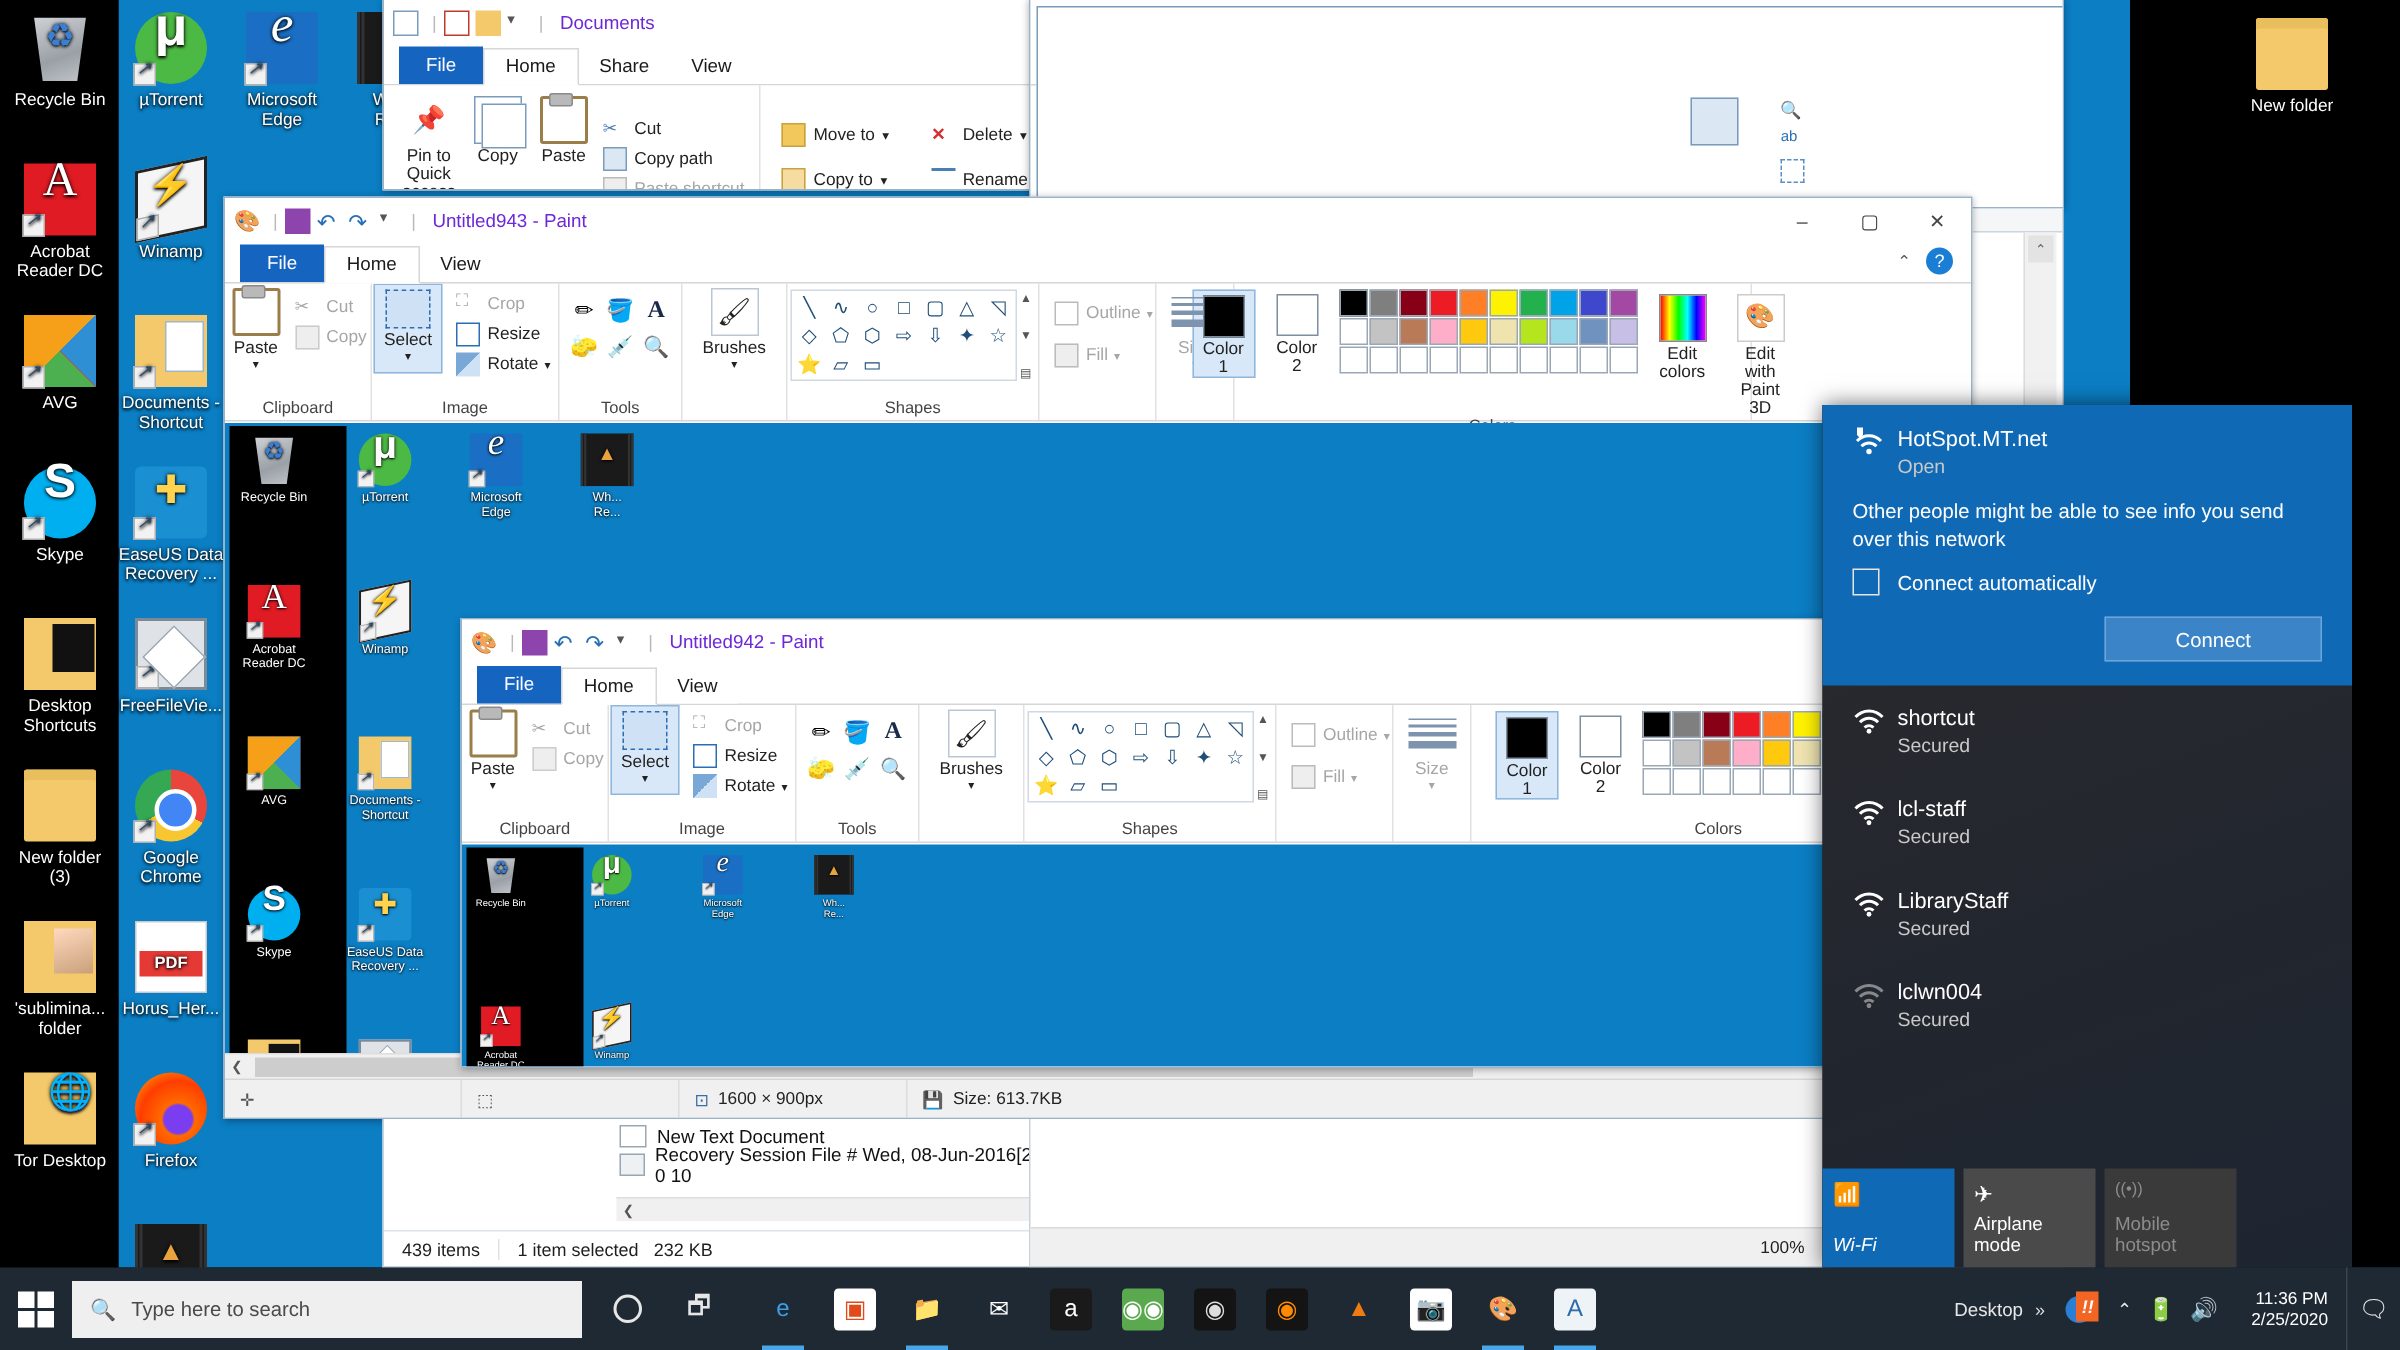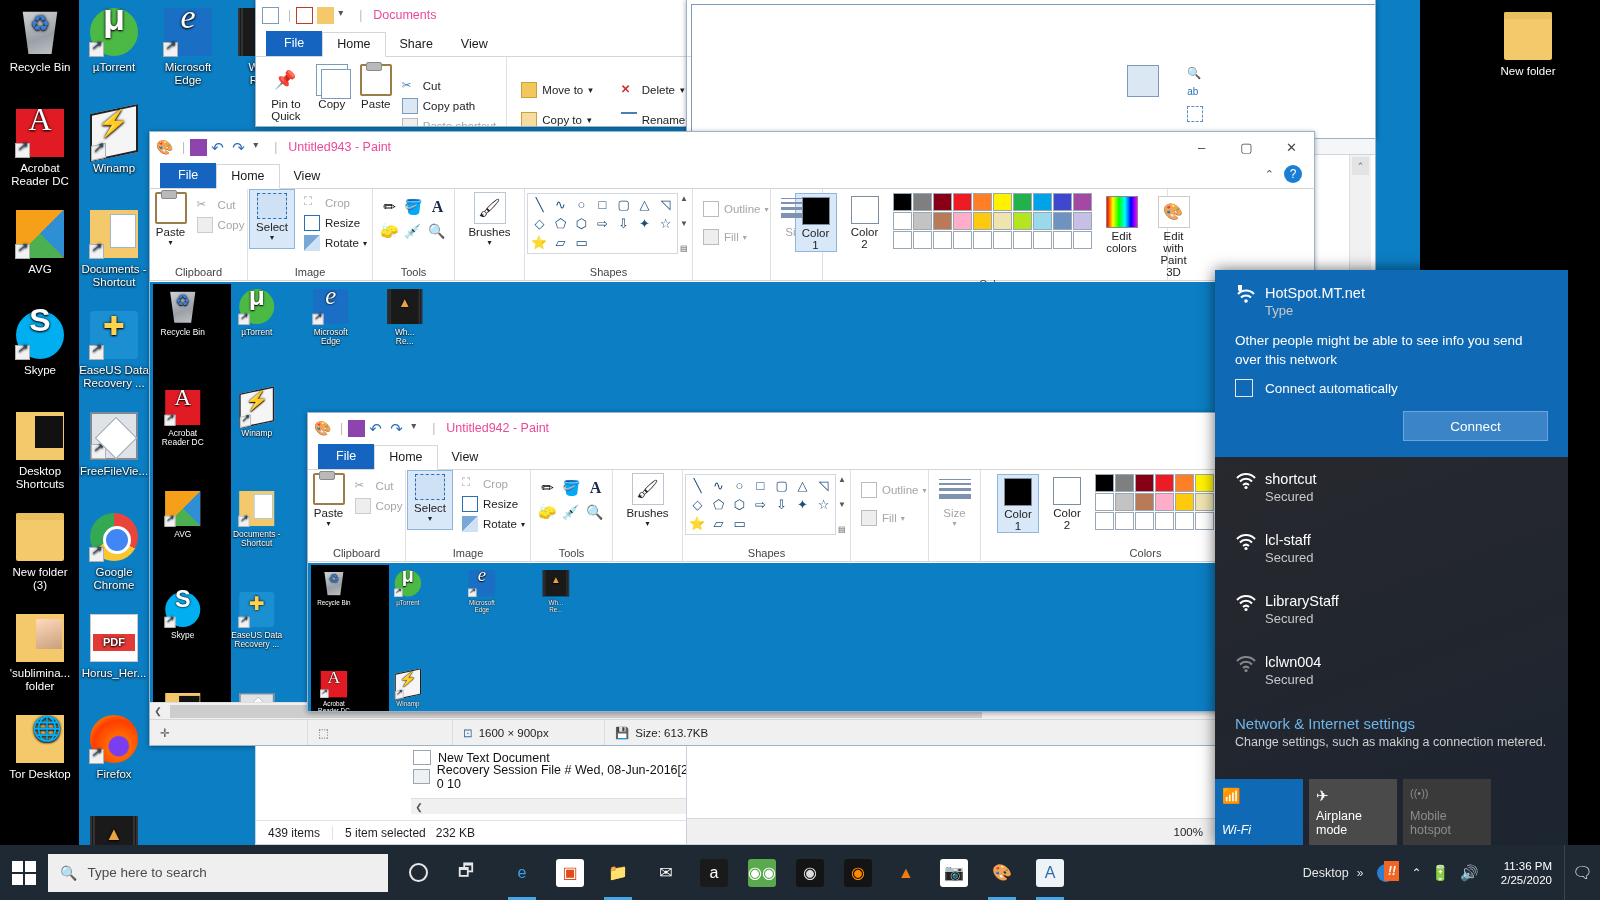--- a/index.html
+++ b/index.html
@@ -61,21 +61,21 @@
   .ic-folderds:after{content:"";position:absolute;right:1px;top:4px;width:28px;height:32px;background:#111;}
   .ic-video { background:#1a1a1a; border-left:5px double #333; border-right:5px double #333; }
   .ic-video:after{content:"▲";position:absolute;left:0;right:0;top:12px;text-align:center;color:#e8a33d;font-size:18px;}
   .ic-newfolder{ background:#f4c96b; border-radius:2px; box-shadow: inset 0 7px 0 #e9bf5d; }
 
   
   .win { position:absolute; background:#fff; border:1px solid #9ab3c9; box-shadow: 0 1px 5px rgba(0,0,0,.35); overflow:hidden; }
   .win-title { height:30px; background:#fff; display:flex; align-items:center; padding:0 6px; position:relative; }
   .qat-icon { width:17px; height:17px; margin-right:4px; display:inline-block; position:relative; flex:none;}
   .qat-sep { color:#b9b9b9; margin:0 5px; font-size:12px; }
-  .win-title-text { color:#ec4899; font-size:12.5px; margin-left:6px; white-space:nowrap; }
+  .win-title-text { color:#6d28d9; font-size:12.5px; margin-left:6px; white-space:nowrap; }
   .win-btns { position:absolute; right:0; top:0; display:flex; height:30px; }
   .win-btn { width:45px; height:30px; display:flex; align-items:center; justify-content:center; color:#444; font-size:13px; }
   .tabs { height:27px; display:flex; align-items:flex-end; background:#fff; border-bottom:1px solid #d6d6d6; padding-left:10px;}
   .tab { padding:4px 14px 5px; font-size:12.5px; color:#1a1a1a; background:#fff; }
   .tab.file { background:#1565c0; color:#fff; padding:5px 18px 6px; }
   .tab.active { border:1px solid #d6d6d6; border-bottom:1px solid #fff; position:relative; top:1px; }
   .rb-group { display:inline-flex; flex-direction:column; align-items:center; vertical-align:top;
               border-right:1px solid #e1e1e1; height:100%; padding:0 6px; }
   .rb-label { font-size:11px; color:#444; margin-top:auto; padding-bottom:2px; }
   .big-btn { display:flex; flex-direction:column; align-items:center; font-size:11.5px; color:#222; padding:3px 6px 0;}
@@ -1278,21 +1278,21 @@
       <div style="display:flex;align-items:center;font-size:12.5px;color:#111;height:19px;">
         <span style="width:18px;height:15px;background:#eef1f4;border:1px solid #9aa7b3;margin:0 7px 0 2px;"></span>
         <span>Recovery Session File # Wed, 08-Jun-2016[22 0 10</span>
       </div>
       <div style="position:absolute;left:0;right:0;bottom:0;height:16px;background:#f0f0f0;border-top:1px solid #ddd;display:flex;align-items:center;">
         <span style="width:16px;text-align:center;font-size:9px;color:#555;">❮</span>
       </div>
     </div>
     <div style="position:absolute;left:0;right:0;bottom:0;height:24px;border-top:1px solid #dde3e9;display:flex;align-items:center;font-size:12px;color:#1f1f1f;">
       <span style="padding:0 12px;border-right:1px solid #dde3e9;">439 items</span>
-      <span style="padding:0 6px 0 12px;">5 item selected</span>
+      <span style="padding:0 6px 0 12px;">1 item selected</span>
       <span style="padding:0 10px 0 4px;">232 KB</span>
     </div>
   </div>
 
   <div style="position:absolute;left:686px;top:746px;width:530px;height:99px;background:#fff;border:1px solid #c7d2dc;border-top:none;">
     <div style="position:absolute;left:0;right:0;bottom:0;height:26px;background:#f0f0f0;border-top:1px solid #d9d9d9;display:flex;align-items:center;justify-content:flex-end;font-size:11.5px;color:#222;">
       <span style="padding-right:12px;">100%</span>
     </div>
   </div>
 
@@ -1304,21 +1304,21 @@
         <span class="wf-ico">
           <svg width="22" height="20" viewBox="0 0 22 20">
               <path d="M3 10 A11 11 0 0 1 19 10" stroke="#fff" stroke-width="2" fill="none"></path>
               <path d="M6 13.5 A7 7 0 0 1 16 13.5" stroke="#fff" stroke-width="2" fill="none"></path>
               <circle cx="11" cy="17" r="1.8" fill="#fff"></circle>
               <path d="M3 1 l4 0 0 5 -2 2 -2 -2z" fill="#fff"></path>
             </svg>
         </span>
         <span>
           <div class="wf-name">HotSpot.MT.net</div>
-          <div class="wf-sub">Type</div>
+          <div class="wf-sub">Open</div>
         </span>
       </div>
       <div class="wf-note">Other people might be able to see info you send over this network</div>
       <div class="wf-check">
         <span class="wf-box"></span>
         <span>Connect automatically</span>
       </div>
       <div style="display:flex;">
         <div class="wf-connect">Connect</div>
       </div>
@@ -1368,24 +1368,20 @@
               <path d="M8 15 A4.5 4.5 0 0 1 14 15" stroke="#fff" stroke-width="2" fill="none"></path>
               <circle cx="11" cy="17.5" r="1.6" fill="#fff"></circle>
             </svg></span>
           <span>
             <div class="wf-name">lclwn004</div>
             <div class="wf-sub">Secured</div>
           </span>
         </div>
       </div>
 
-    <div class="wf-settings" style="margin-top:8px;">
-      <div class="wf-link">Network &amp; Internet settings</div>
-      <div class="wf-subtle">Change settings, such as making a connection metered.</div>
-    </div>
 
     <div class="wf-tiles" id="wifi-tiles">
         <div class="wf-tile on">
           <span style="font-size: 15px;">📶</span>
           <span style="line-height: 14px; font-style: italic;">Wi-Fi</span>
         </div>
         <div class="wf-tile off">
           <span style="font-size: 15px;">✈</span>
           <span style="line-height: 14px;">Airplane mode</span>
         </div>

